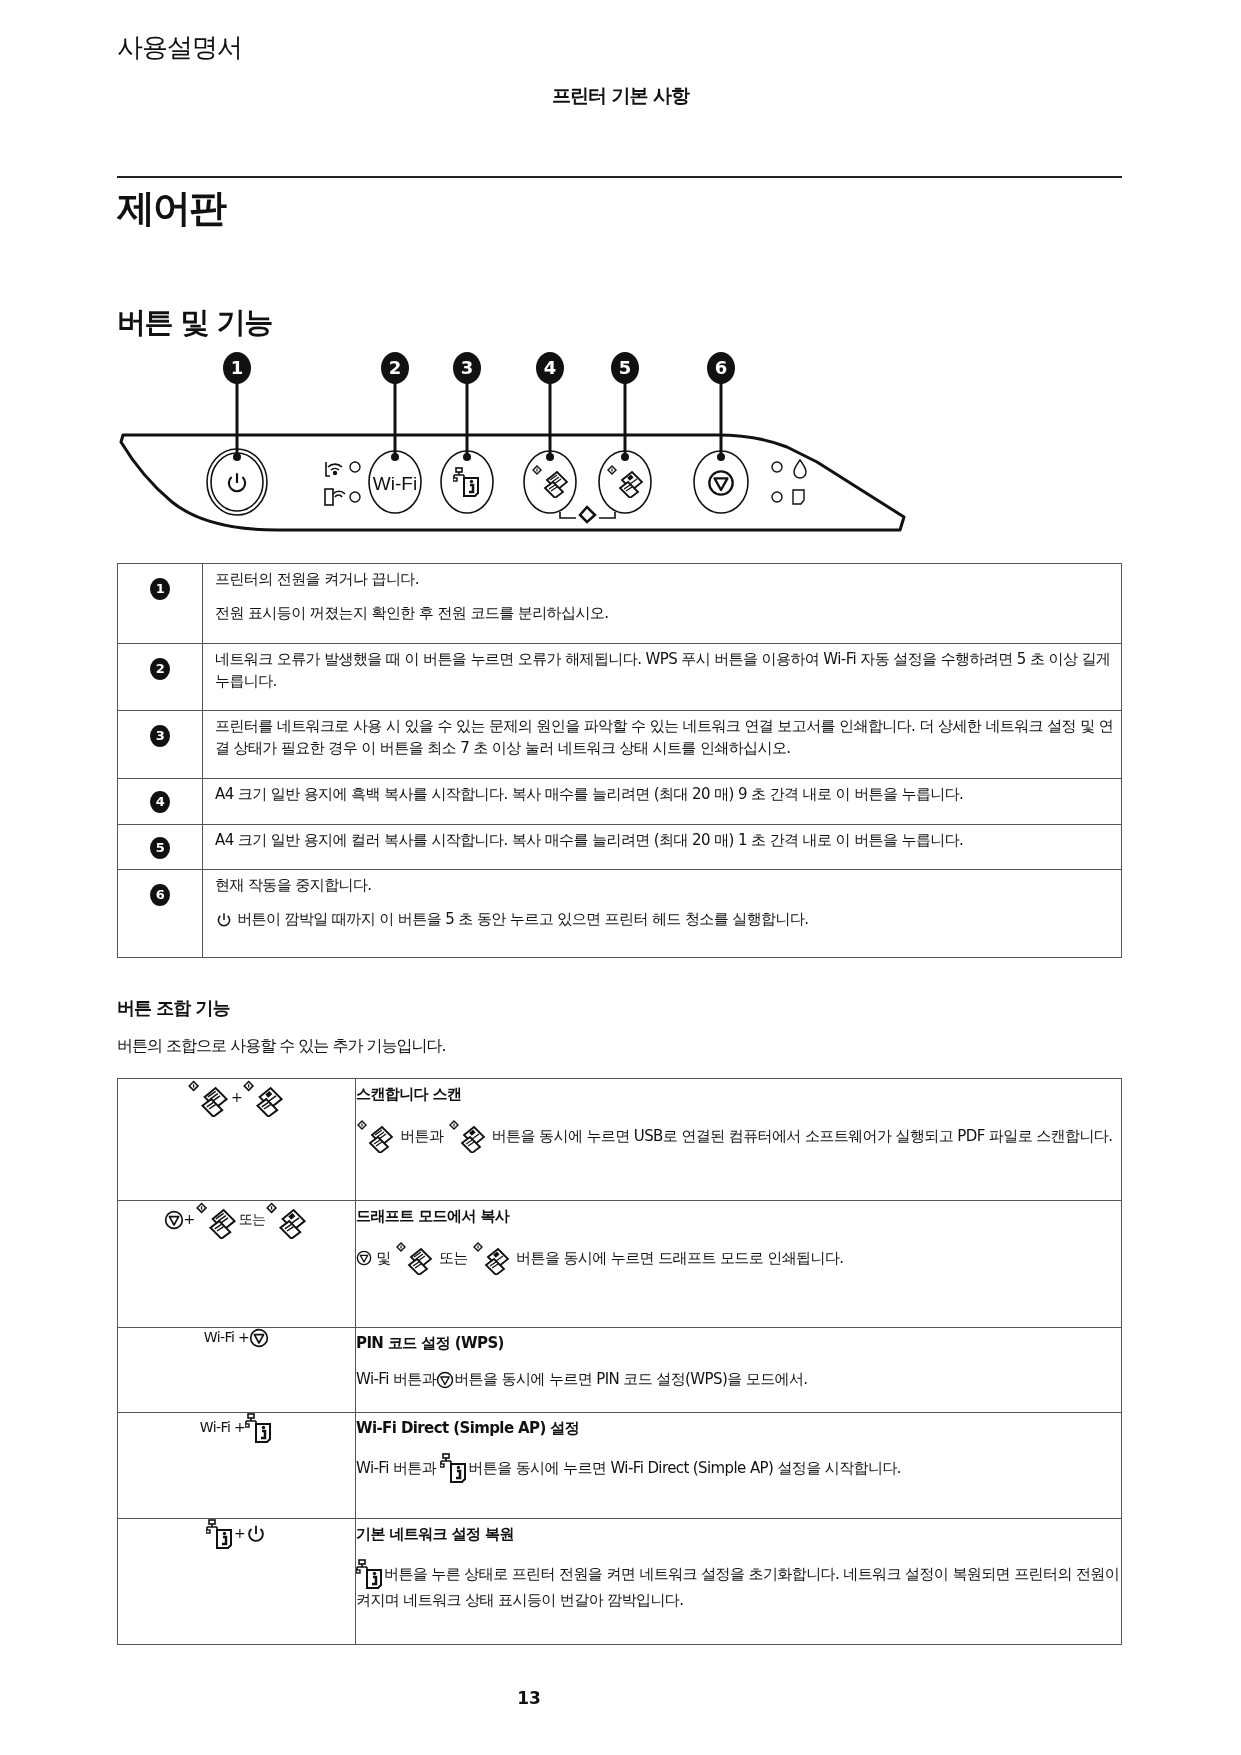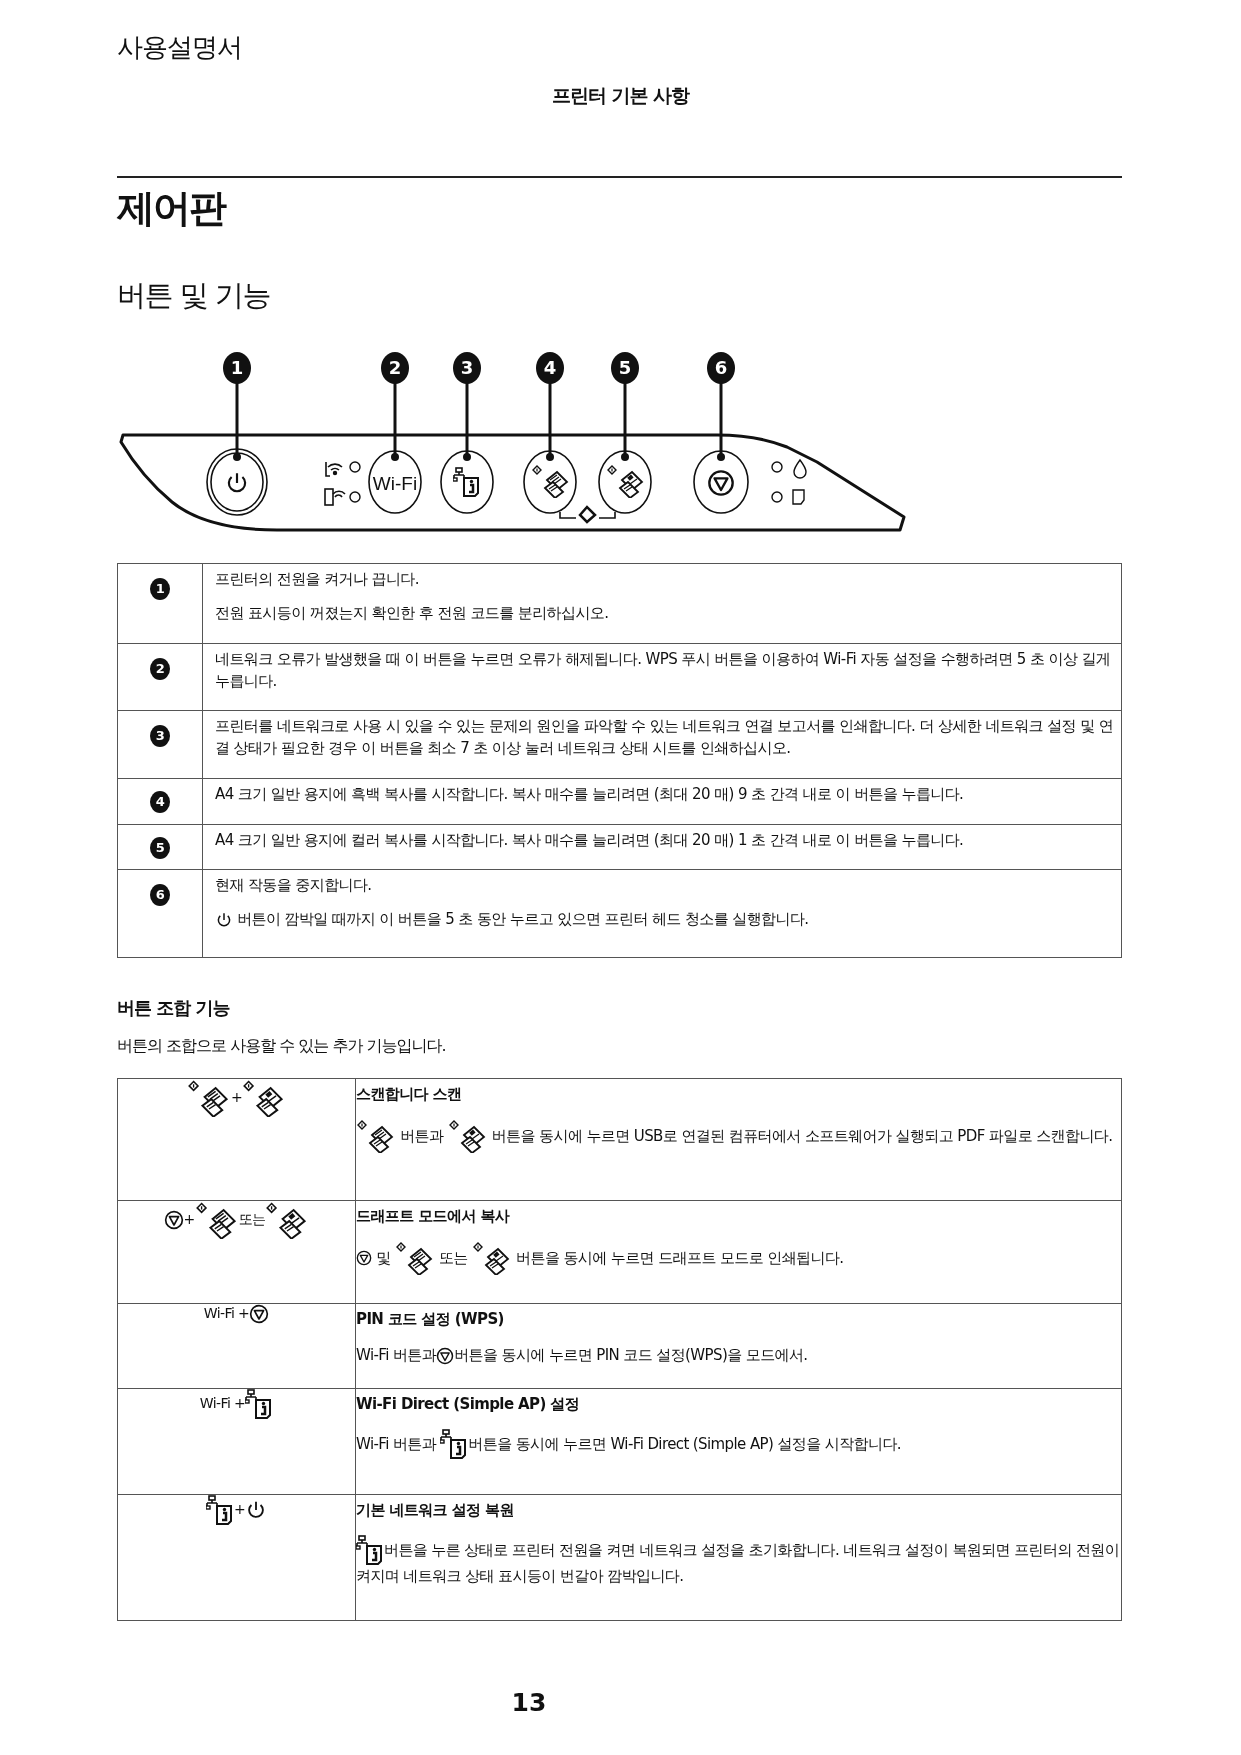--- a/index.html
+++ b/index.html
@@ -3,34 +3,34 @@
 <meta charset="utf-8">
 <style>
   html, body { margin:0; padding:0; background:#fff; }
   body { width:1241px; height:1755px; position:relative; font-family:"DejaVu Sans", "Liberation Sans", sans-serif; color:#111; overflow:hidden; }
   .abs { position:absolute; }
   .doc-title { left:117px; top:30px; font-size:26px; letter-spacing:-1px; }
   .section-header { left:0; width:1241px; top:83px; text-align:center; font-size:19px; font-weight:bold; letter-spacing:-1px; padding-left:0; }
   .section-header span { position:relative; left:0;text-align:center; }
   .rule { left:117px; top:176px; width:1005px; height:2px; background:#222; }
   .h1 { left:117px; top:183px; font-size:38px; font-weight:bold; letter-spacing:-2px; }
-  .h2 { left:117px; top:276px; font-size:29px; font-weight:normal; letter-spacing:-1.5px; }
+  .h2 { left:117px; top:303px; font-size:29px; font-weight:bold; letter-spacing:-1.5px; }
   .callout { width:28px; height:32px; border-radius:50%; background:#111; color:#fff; font-weight:bold; font-size:18px; text-align:center; line-height:32px; }
   table.t { position:absolute; border-collapse:collapse; font-size:15px; letter-spacing:-0.6px; }
   table.t td { border:1px solid #555; vertical-align:top; padding:0; }
   .num { display:inline-block; width:20px; height:22px; border-radius:50%; background:#111; color:#fff; font-weight:bold; font-size:13px; text-align:center; line-height:22px; }
   .cell-text { padding:10px 14px 8px 15px; line-height:22px; }
   .cell-text p { margin:4px 0 12px 12px; }
   .cell-text p:last-child { margin-bottom:4px; }
   .h3 { left:117px; top:996px; font-size:18px; font-weight:bold; letter-spacing:-1px; }
   .lead { left:117px; top:1036px; font-size:16px; letter-spacing:-1px; }
   .combo-title { font-weight:bold; margin:4px 0 14px 0; }
   .ic { display:inline-block; vertical-align:middle; }
   .combo-left { text-align:center; font-size:14px; padding-top:12px; }
-  .page-num { left:0; width:1058px; top:1688px; text-align:center; font-size:25px; font-weight:bold; }
+  .page-num { left:0; width:1058px; top:1688px; text-align:center; font-size:17px; font-weight:bold; }
 </style>
 </head>
 <body>
 
 <svg width="0" height="0" style="position:absolute">
   <defs>
     <symbol id="i-power" viewBox="0 0 24 24">
         <path d="M12 3v9" stroke="#111" stroke-width="2" fill="none"></path>
         <path d="M7 6.5a7.5 7.5 0 1 0 10 0" stroke="#111" stroke-width="2" fill="none"></path>
       </symbol>
@@ -206,21 +206,21 @@
     </td>
     <td class="cell-text">
       <div class="combo-title">스캔합니다 스캔</div>
       <div><svg class="ic" width="40" height="34">
               <use href="#i-bwcopy"></use>
             </svg> <span>버튼과</span> <svg class="ic" width="40" height="34">
               <use href="#i-colorcopy"></use>
             </svg> <span>버튼을 동시에 누르면 USB로 연결된 컴퓨터에서 소프트웨어가 실행되고 PDF 파일로 스캔합니다.</span></div>
     </td>
   </tr>
-  <tr style="height:103px">
+  <tr style="height:127px">
     <td class="combo-left">
       <svg class="ic" width="20" height="20">
             <use href="#i-stop"></use>
           </svg><span>+</span><svg class="ic" width="44" height="38">
             <use href="#i-bwcopy"></use>
           </svg><span>또는</span><svg class="ic" width="44" height="38">
             <use href="#i-colorcopy"></use>
           </svg>
     </td>
     <td class="cell-text">

